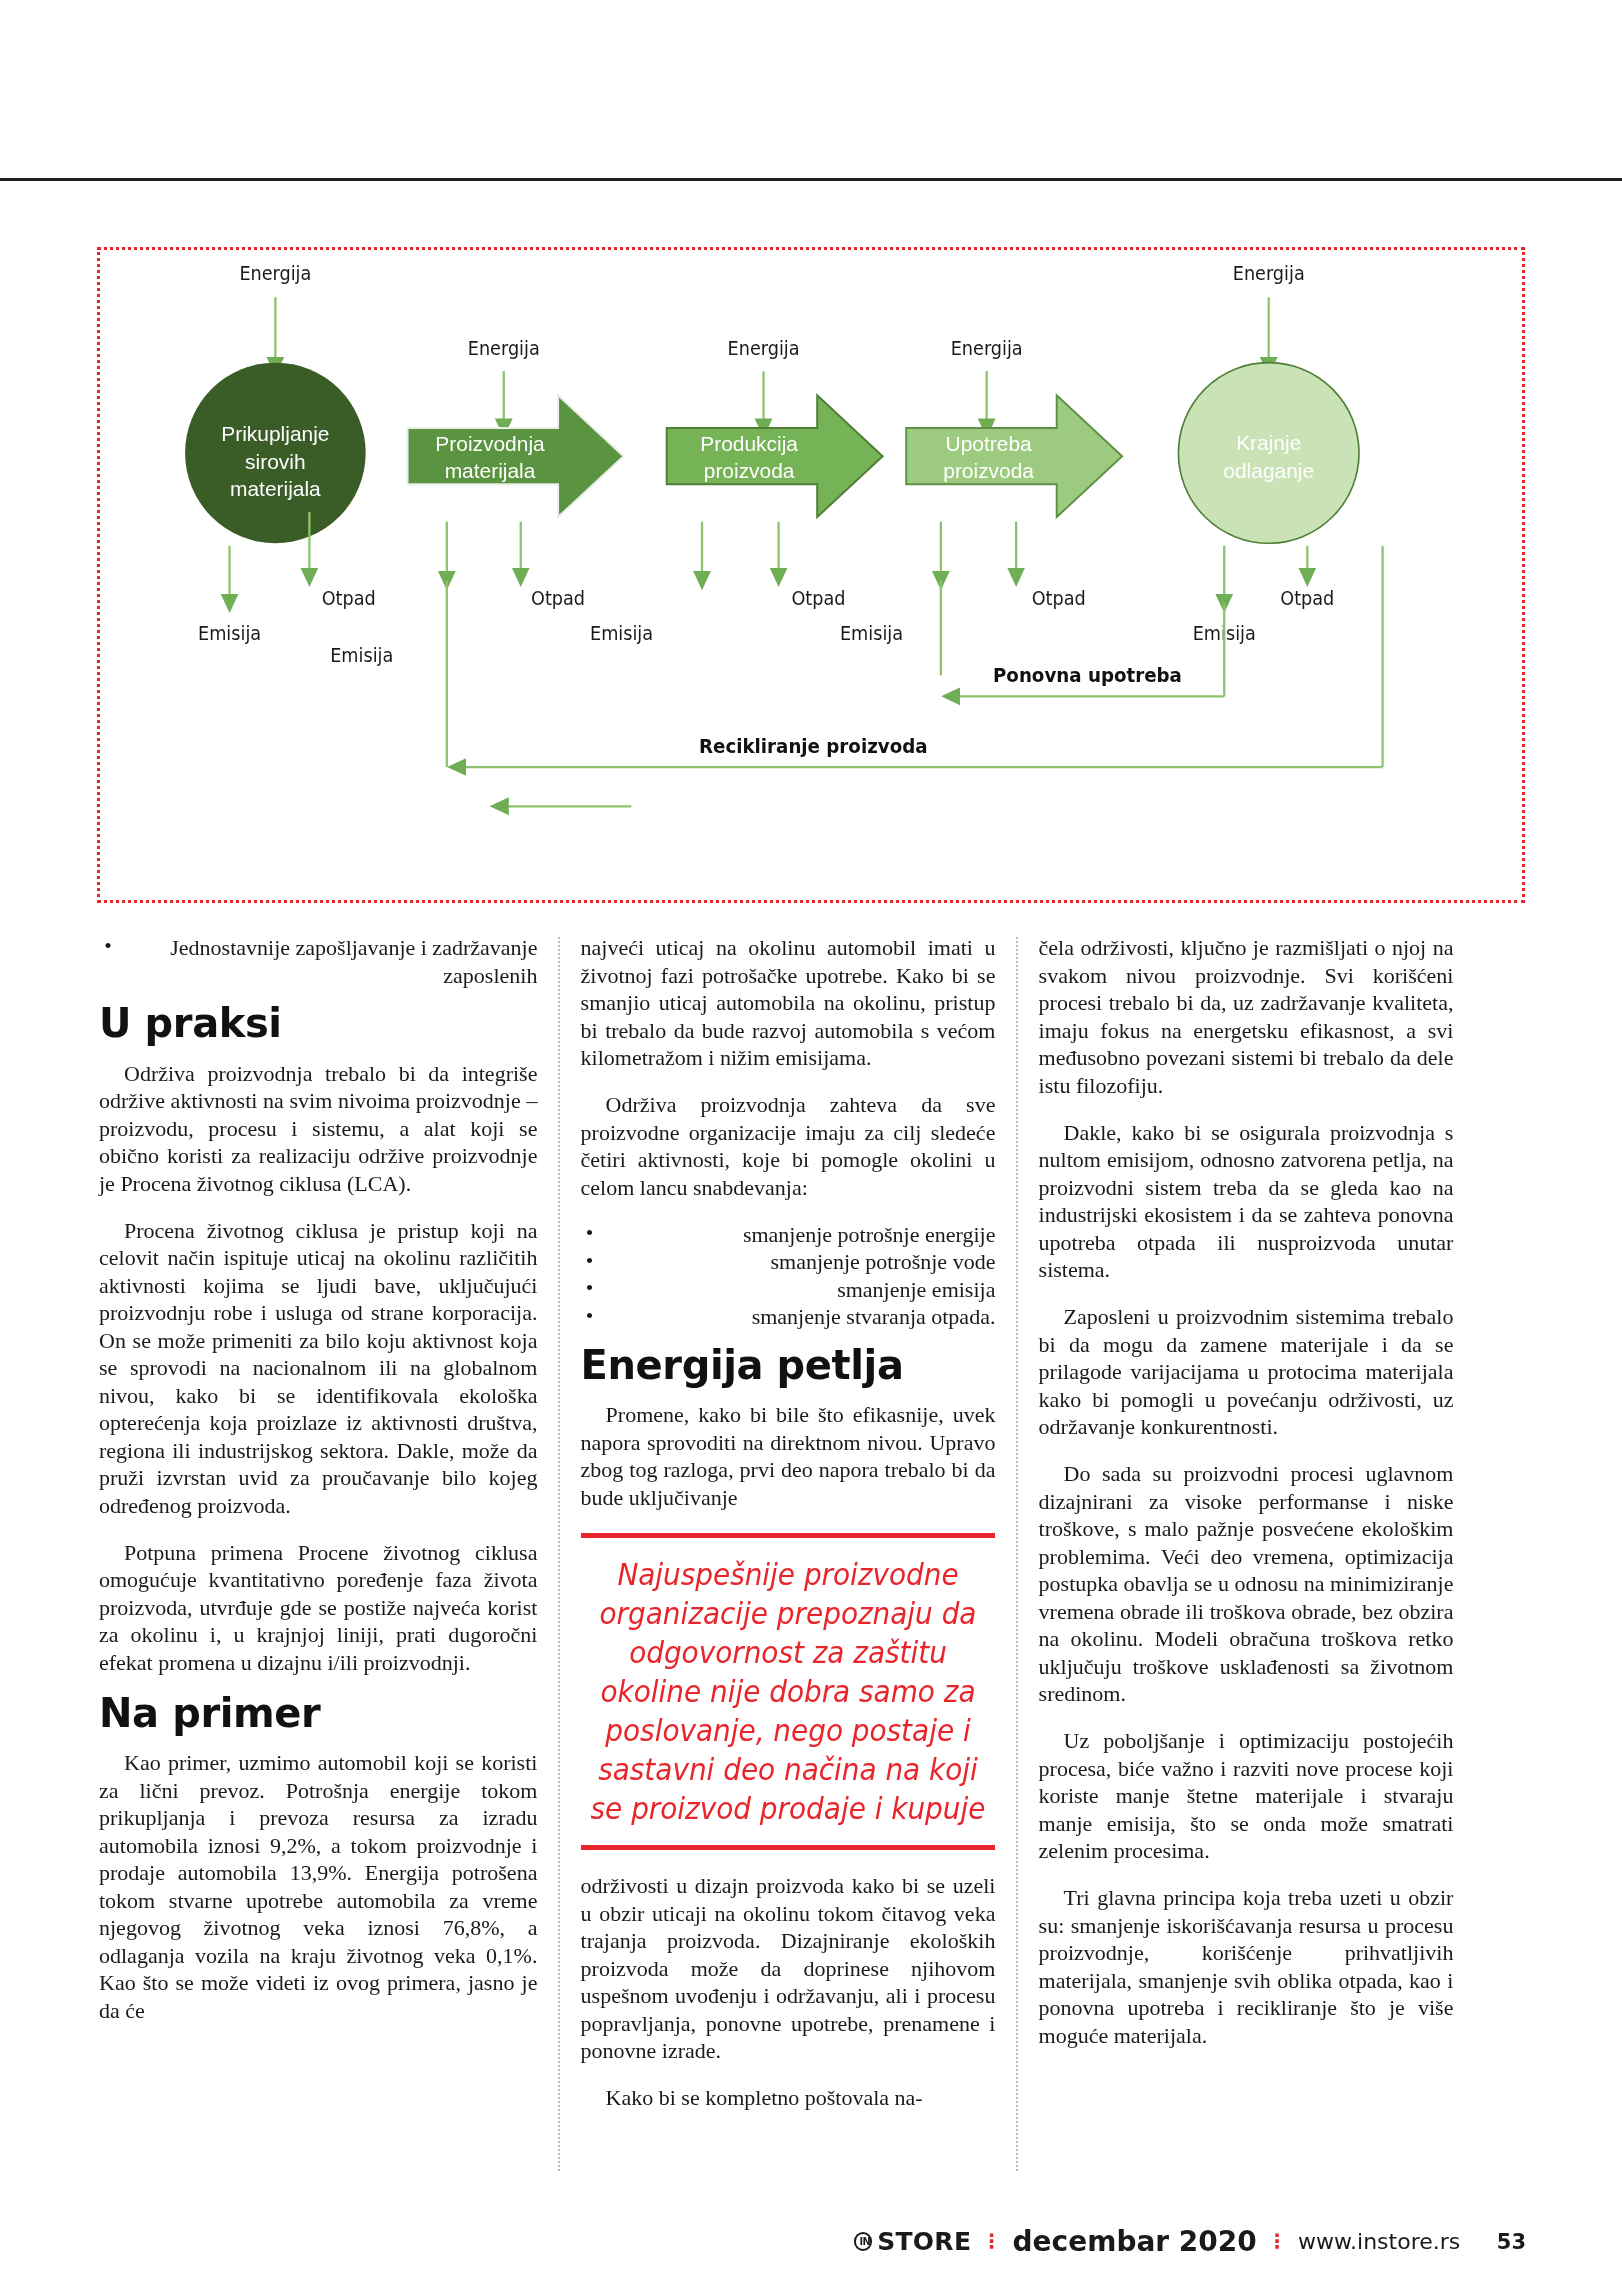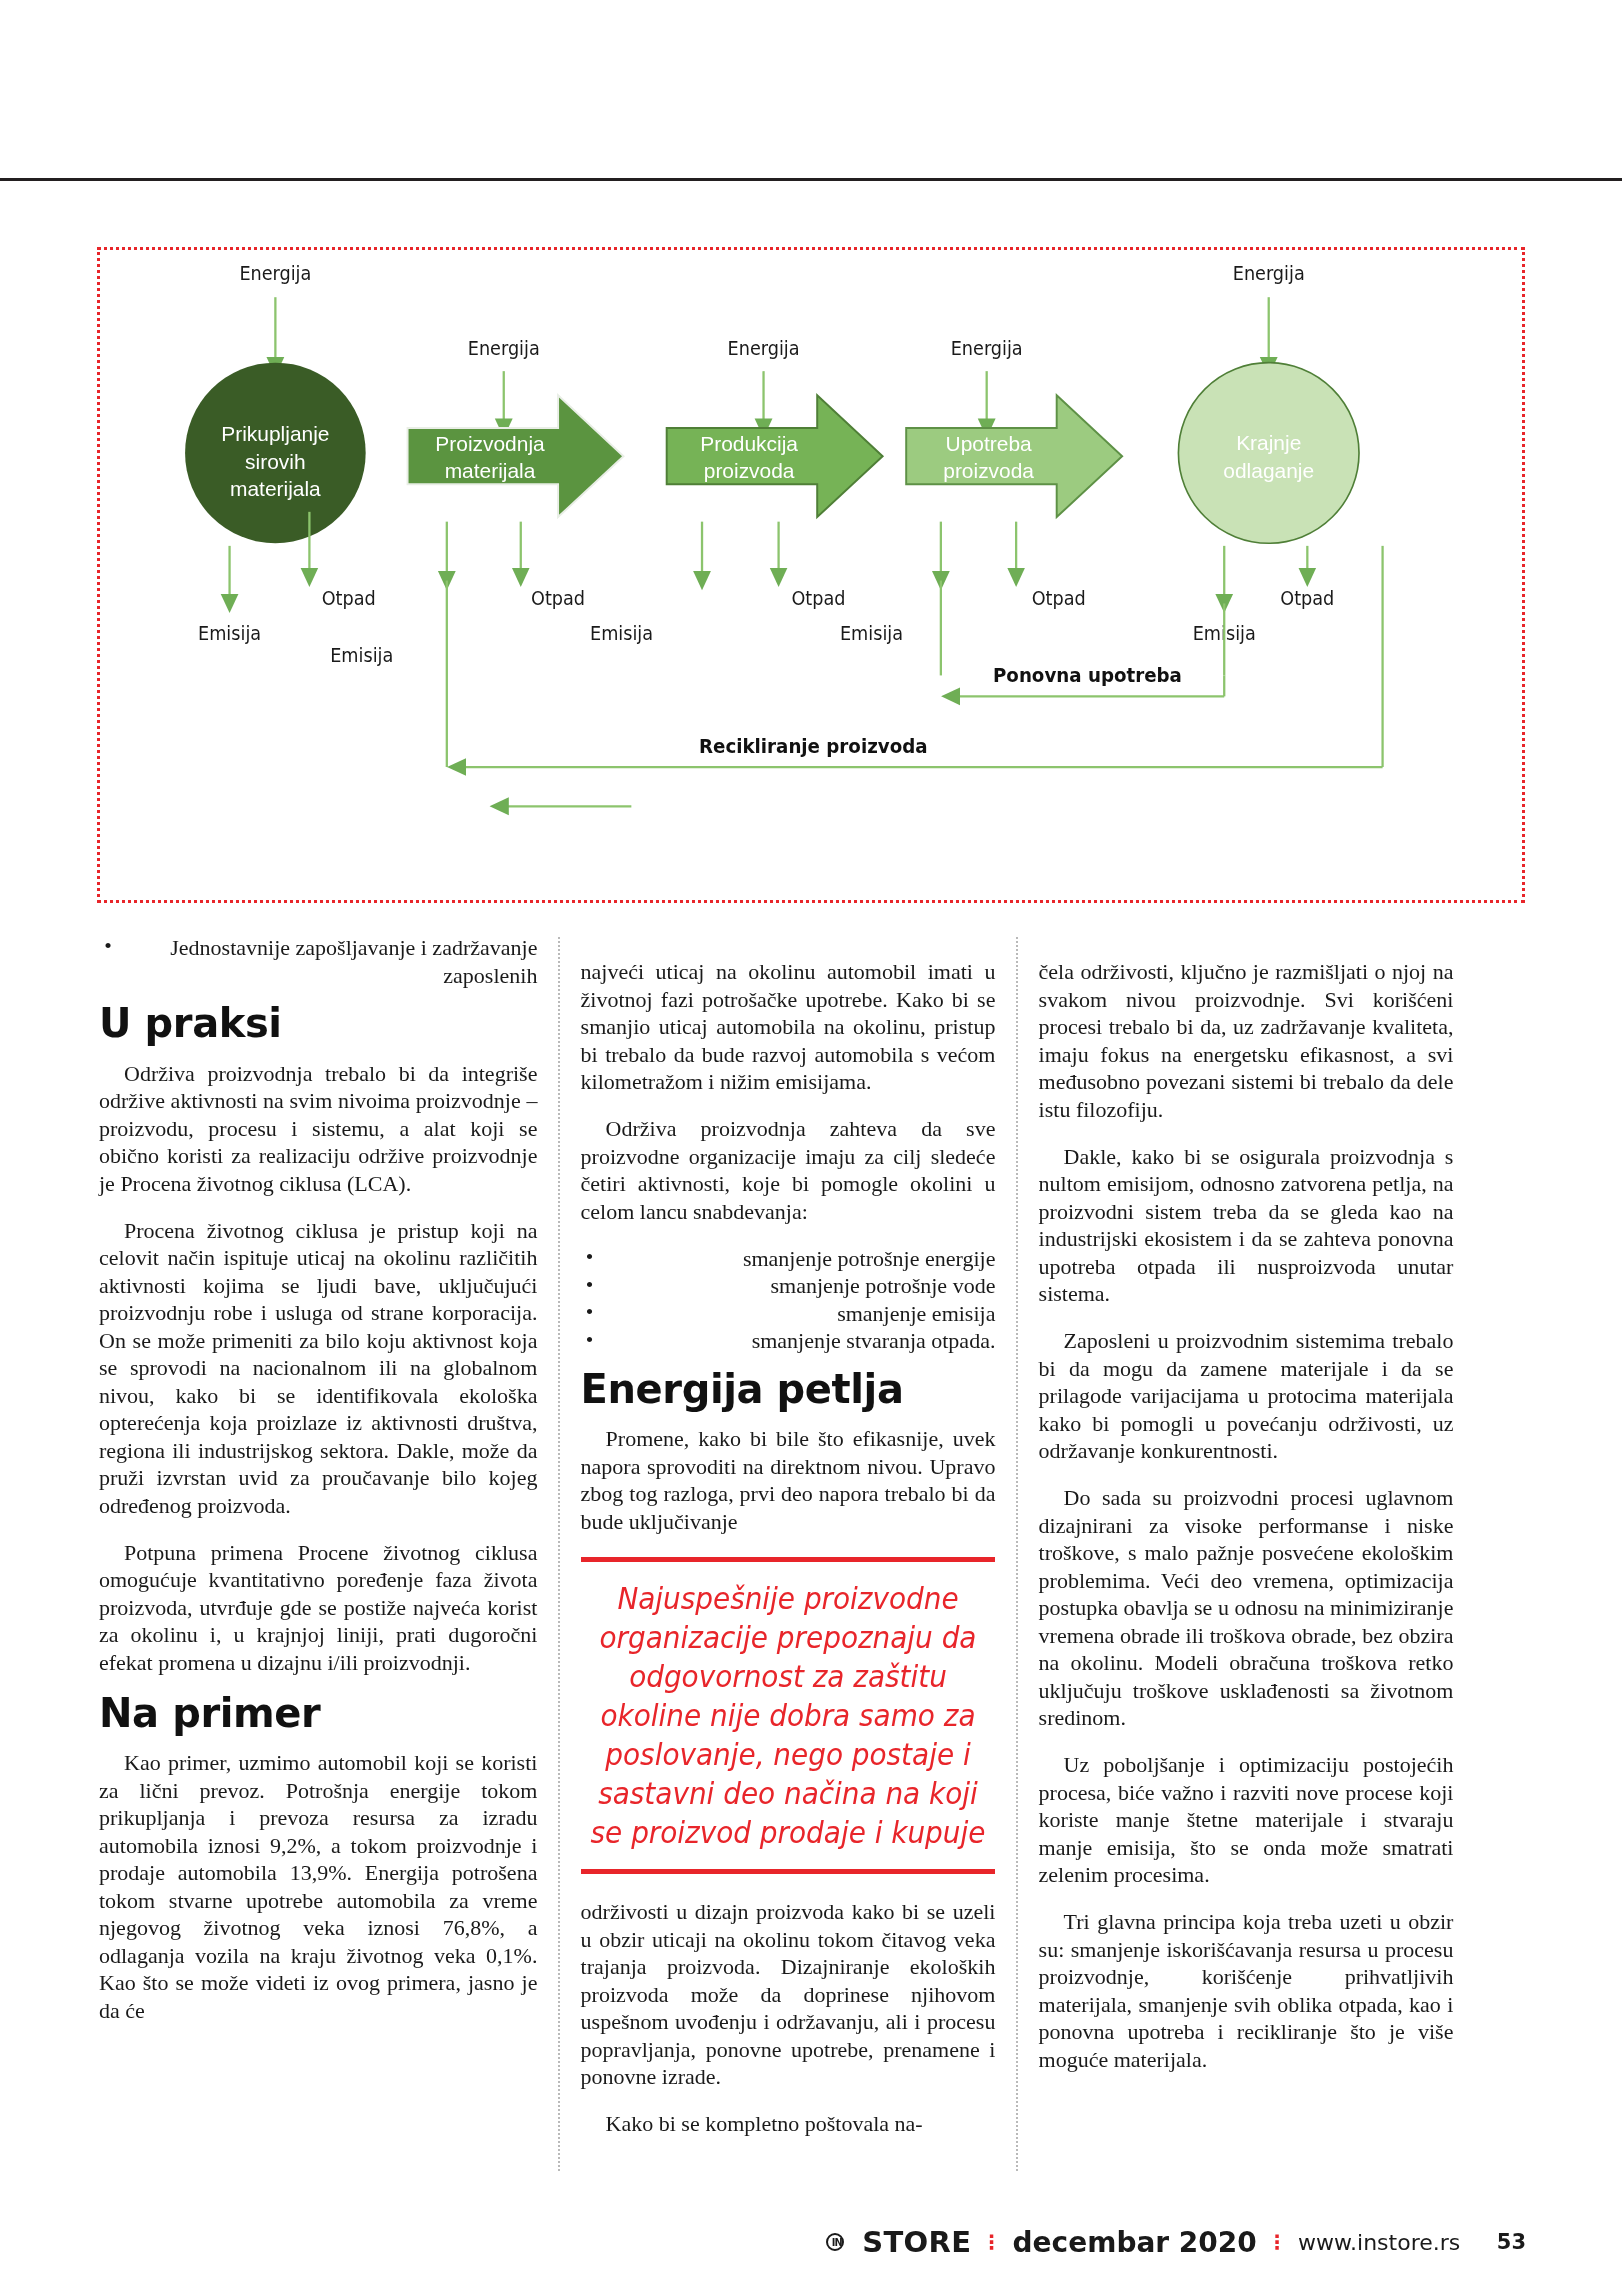--- a/index.html
+++ b/index.html
@@ -73,21 +73,21 @@
 
   p.body {
     font-size: 22px;
     line-height: 27.5px;
     margin: 0 0 19.6px 0;
     text-indent: 25px;
     text-align: justify;
     hyphens: none;
     font-family: "Liberation Serif", serif;
   }
-  p.body.cont { text-indent: 0; margin-top: 24px; }
+  p.body.cont { text-indent: 0; }
 
   h2.head {
     font-family: "DejaVu Sans", sans-serif;
     font-weight: bold;
     font-size: 40px;
     line-height: 34px;
     margin: 11.8px 0 19.6px 0;
     letter-spacing: -0.4px;
     color: #111;
   }
@@ -160,23 +160,22 @@
     border: 2px solid #1a1a1a;
     font-size: 9.8px;
     line-height: 15.7px;
     text-align: right;
     font-weight: bold;
     box-sizing: border-box;
     letter-spacing: -0.7px;
   }
   .fi-store {
     font-weight: bold;
-    font-size: 29px;
+    font-size: 25px;
     letter-spacing: 0.3px;
-    margin-left: 13px;
   }
   .fi-sep {
     color: #e8252a;
     font-size: 19.6px;
     font-weight: bold;
     letter-spacing: 0.7px;
   }
   .fi-date {
     font-weight: bold;
     font-size: 28px;

